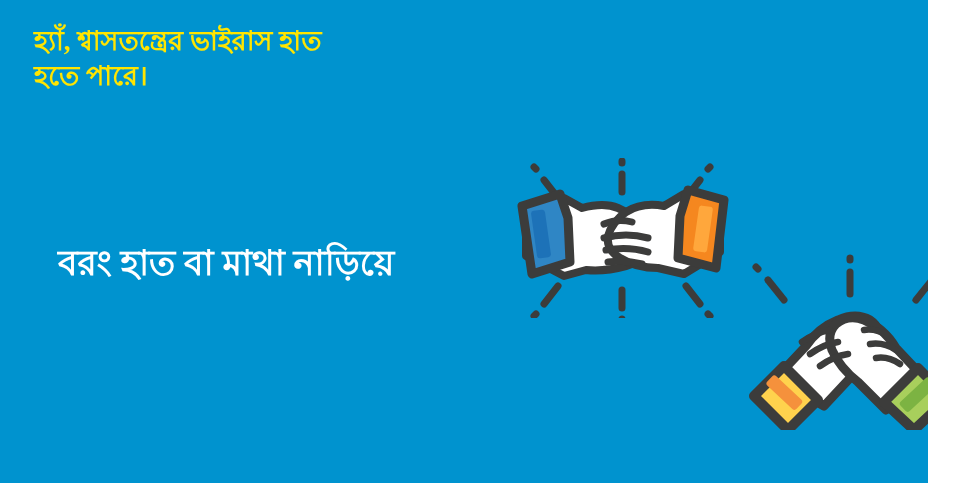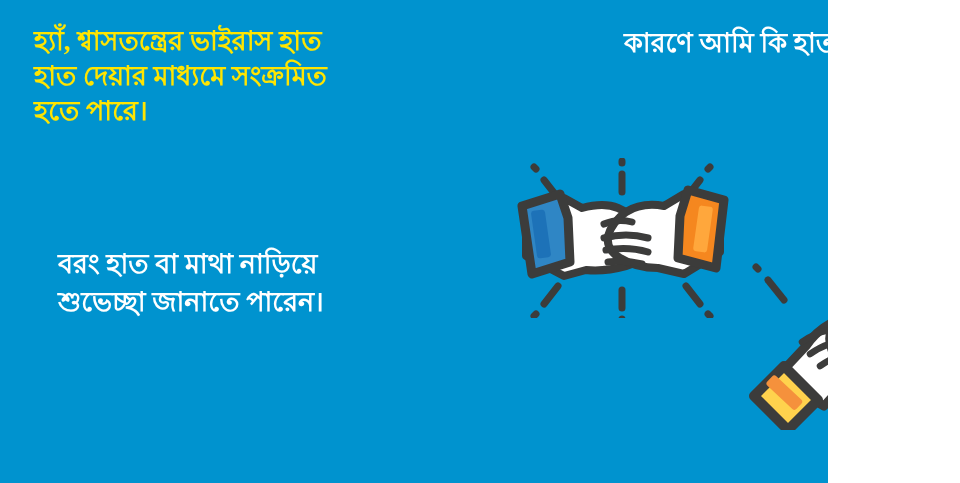--- a/index.html
+++ b/index.html
@@ -7,21 +7,21 @@
     padding: 0;
   }
   body {
     width: 960px;
     height: 483px;
     overflow: hidden;
     font-family: "Liberation Sans", sans-serif;
   }
   #poster {
     position: relative;
-    width: 828px;
+    width: 928px;
     height: 483px;
     background: #0093cf;
     overflow: hidden;
   }
 
   
   #left-col {
     position: absolute;
     left: 0;
     top: 0;
@@ -45,21 +45,21 @@
   #answer-text .ln { display: block; white-space: nowrap; }
 
   #advice-text {
     position: absolute;
     left: 58px;
     top: 245px;
     width: 440px;
     color: #ffffff;
     font-family: "Liberation Serif", "DejaVu Serif", serif;
     font-weight: bold;
-    font-size: 27px;
+    font-size: 35px;
     line-height: 38px;
     text-align: left;
   }
   #advice-text .ln { display: block; white-space: nowrap; }
 
   
   #question-text {
     position: absolute;
     left: 500px;
     top: 24px;
@@ -89,33 +89,30 @@
 </style>
 </head>
 <body>
 
 <div id="poster">
 
   <div id="left-col">
 
     <div id="answer-text">
       <span class="ln">হ্যাঁ, শ্বাসতন্ত্রের ভাইরাস হাত</span>
-      <span class="ln">হাত দেয়ার মাধ্যমে সংক্রমিত</span>
       <span class="ln">হতে পারে।</span>
     </div>
 
     <div id="advice-text">
       <span class="ln">বরং হাত বা মাথা নাড়িয়ে</span>
-      <span class="ln">শুভেচ্ছা জানাতে পারেন।</span>
     </div>
 
   </div>
 
   <div id="question-text">
-    <span class="ln">কারণে আমি কি হাত</span>
   </div>
 
   <svg class="illo" id="handshake-illustration" viewBox="0 0 230 160">
     <g stroke="#3c3c3b" stroke-width="7" stroke-linecap="round" fill="none">
       <line x1="36" y1="22" x2="50" y2="40"></line>
       <line x1="26" y1="9" x2="28" y2="11"></line>
       <line x1="114" y1="16" x2="114" y2="34"></line>
       <line x1="114" y1="3" x2="114" y2="5"></line>
       <line x1="192" y1="22" x2="178" y2="40"></line>
       <line x1="202" y1="9" x2="200" y2="11"></line>

